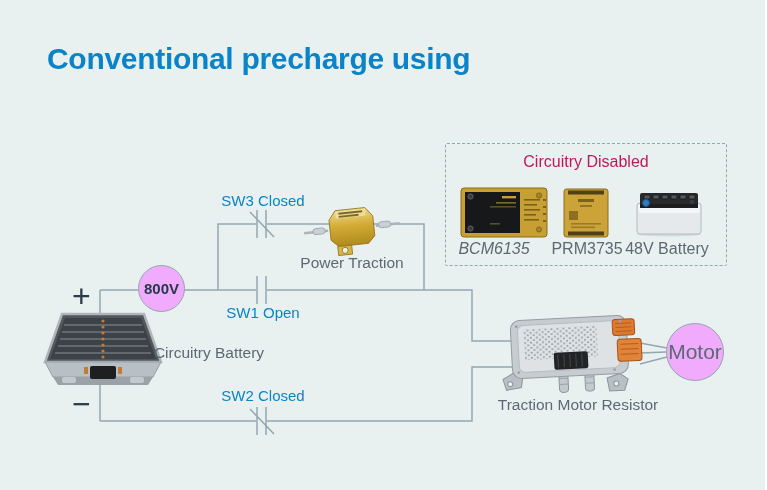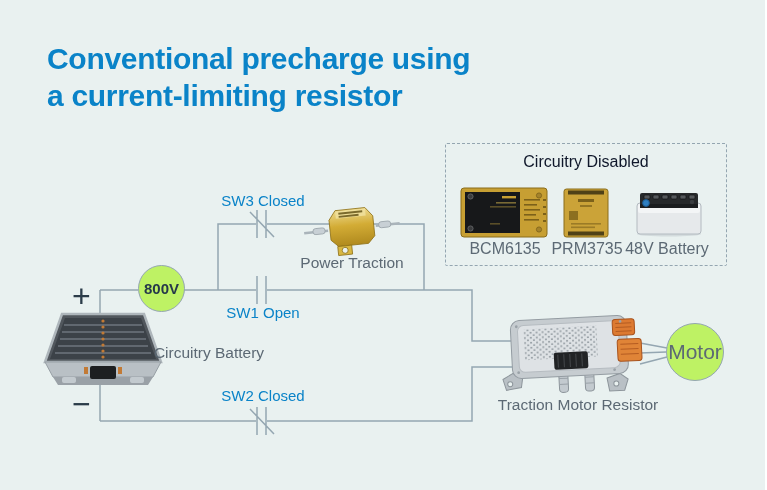--- a/index.html
+++ b/index.html
@@ -8,52 +8,51 @@
     background:#e9f1f0;
     font-family:"Liberation Sans",sans-serif;
   }
   .title{
     position:absolute;left:47px;top:40px;
     font-size:30px;font-weight:bold;color:#0a83c8;
     line-height:37px;letter-spacing:-0.3px;
   }
   svg.wires{position:absolute;left:0;top:0;}
   .node-circle{
-    position:absolute;background:#bef264;border:1.5px solid #94a6b1;border-radius:50%;
+    position:absolute;background:#f0abfc;border:1.5px solid #94a6b1;border-radius:50%;
     display:flex;align-items:center;justify-content:center;box-sizing:border-box;
   }
   .node-800v{left:138px;top:265px;width:47px;height:47px;font-size:15px;font-weight:bold;color:#26384a;}
   .node-motor{left:666px;top:323px;width:58px;height:58px;font-size:21px;color:#5c6974;}
   .lbl{position:absolute;transform:translateX(-50%);white-space:nowrap;}
   .lbl-blue{font-size:15px;font-weight:normal;color:#0a83c8;}
   .lbl-gray{font-size:15.5px;color:#5c6974;}
   .lbl-center{text-align:center;line-height:17px;}
   .polarity{position:absolute;font-size:32px;color:#2b3c49;line-height:1;}
   .disabled-box{
     position:absolute;left:445px;top:143px;width:282px;height:123px;
     border:1.5px dashed #94a6b1;border-radius:2px;box-sizing:border-box;
   }
   .disabled-box .box-title{
     position:absolute;left:50%;transform:translateX(-50%);top:9px;
-    font-size:16px;color:#0f172a;white-space:nowrap;
+    font-size:16px;color:#be185d;white-space:nowrap;
   }
   .box-item-label{
     position:absolute;transform:translateX(-50%);top:96px;
     font-size:16px;color:#5c6974;white-space:nowrap;
   }
   .illus{position:absolute;}
 </style>
 </head>
 <body>
 
 <div class="canvas">
 
   <div class="title">
     <div>Conventional precharge using</div>
-    <div>a current-limiting resistor</div>
   </div>
 
   <svg class="wires" width="767" height="490" viewBox="0 0 767 490">
     <g fill="none" stroke="#94a6b1" stroke-width="1.5">
 
       <path d="M100 290 V421"></path>
 
       <path d="M100 290 H138"></path>
       <path d="M184 290 H256"></path>
       <path d="M267 290 H472 V341 H529"></path>
@@ -158,21 +157,21 @@
         <rect x="64" y="17" width="13" height="1.6"></rect>
         <rect x="64" y="22" width="16" height="1.6"></rect>
         <rect x="64" y="27" width="12" height="1.6"></rect>
         <rect x="64" y="32" width="15" height="1.6"></rect>
         <rect x="83" y="12" width="3" height="2"></rect>
           <rect x="83" y="19" width="3" height="2"></rect>
         <rect x="83" y="26" width="3" height="2"></rect>
           <rect x="83" y="33" width="3" height="2"></rect>
       </g>
     </svg>
-    <div class="box-item-label" style="left:59px;">BCM6135</div>
+    <div class="box-item-label" style="left:48px;font-style:italic;">BCM6135</div>
 
     <svg class="illus" style="left:117px;top:44px;" width="46" height="50" viewBox="0 0 46 50">
       <rect x="1" y="1" width="44" height="48" rx="2.5" fill="#cba338" stroke="#8a6c1a"></rect>
       <rect x="5" y="2.5" width="36" height="4" fill="#3a3012" opacity="0.85"></rect>
       <rect x="5" y="43.5" width="36" height="4" fill="#3a3012" opacity="0.85"></rect>
       <rect x="15" y="11" width="16" height="3" fill="#7c611a"></rect>
       <rect x="17" y="17" width="12" height="2" fill="#7c611a" opacity="0.7"></rect>
       <rect x="6" y="23" width="9" height="9" fill="#7c611a" opacity="0.8"></rect>
       <rect x="8" y="35" width="30" height="1.6" fill="#7c611a" opacity="0.6"></rect>
       <rect x="8" y="38.5" width="24" height="1.6" fill="#7c611a" opacity="0.6"></rect>

